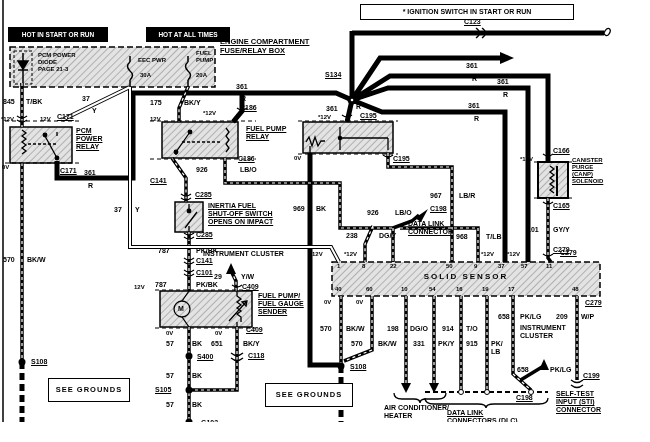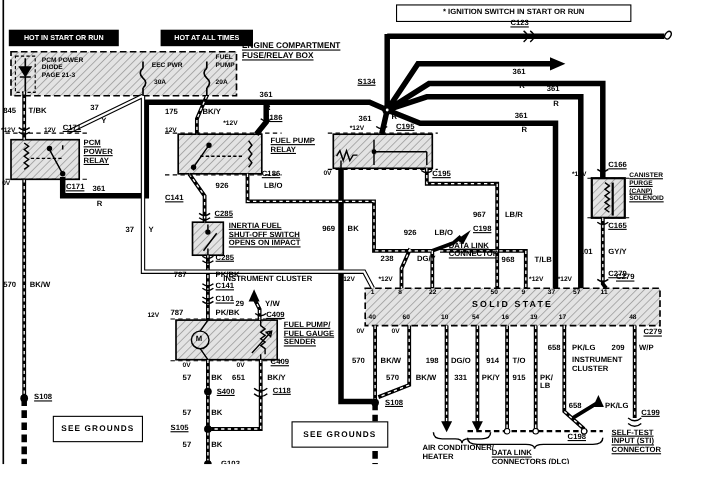--- a/index.html
+++ b/index.html
@@ -335,21 +335,21 @@
 <div class="lb" style="left:456px;top:233px;">968</div>
 <div class="lb" style="left:486px;top:233px;">T/LB</div>
 <div class="lb" style="left:346px;top:232px;">238</div>
 <div class="lb" style="left:379px;top:232px;">DG/Y</div>
 
 <div class="lb s6" style="left:312px;top:251px;">12V</div>
 <div class="lb s6" style="left:344px;top:251px;">*12V</div>
 <div class="lb s6" style="left:481px;top:251px;">*12V</div>
 <div class="lb s6" style="left:507px;top:251px;">*12V</div>
 <div class="lb u" style="left:560px;top:249px;">C279</div>
-<div class="lb" style="left:332px;top:273px;width:268px;text-align:center;font-size:8px;letter-spacing:2px;">SOLID STATE</div>
+<div class="lb" style="left:332px;top:273px;width:268px;text-align:center;font-size:8px;letter-spacing:2px;">SOLID SENSOR</div>
 <div class="lb s6" style="left:337px;top:263px;">1</div>
 <div class="lb s6" style="left:362px;top:263px;">8</div>
 <div class="lb s6" style="left:390px;top:263px;">22</div>
 <div class="lb s6" style="left:446px;top:263px;">50</div>
 <div class="lb s6" style="left:474px;top:263px;">9</div>
 <div class="lb s6" style="left:498px;top:263px;">37</div>
 <div class="lb s6" style="left:521px;top:263px;">57</div>
 <div class="lb s6" style="left:546px;top:263px;">11</div>
 <div class="lb s6" style="left:335px;top:286px;">40</div>
 <div class="lb s6" style="left:366px;top:286px;">60</div>

